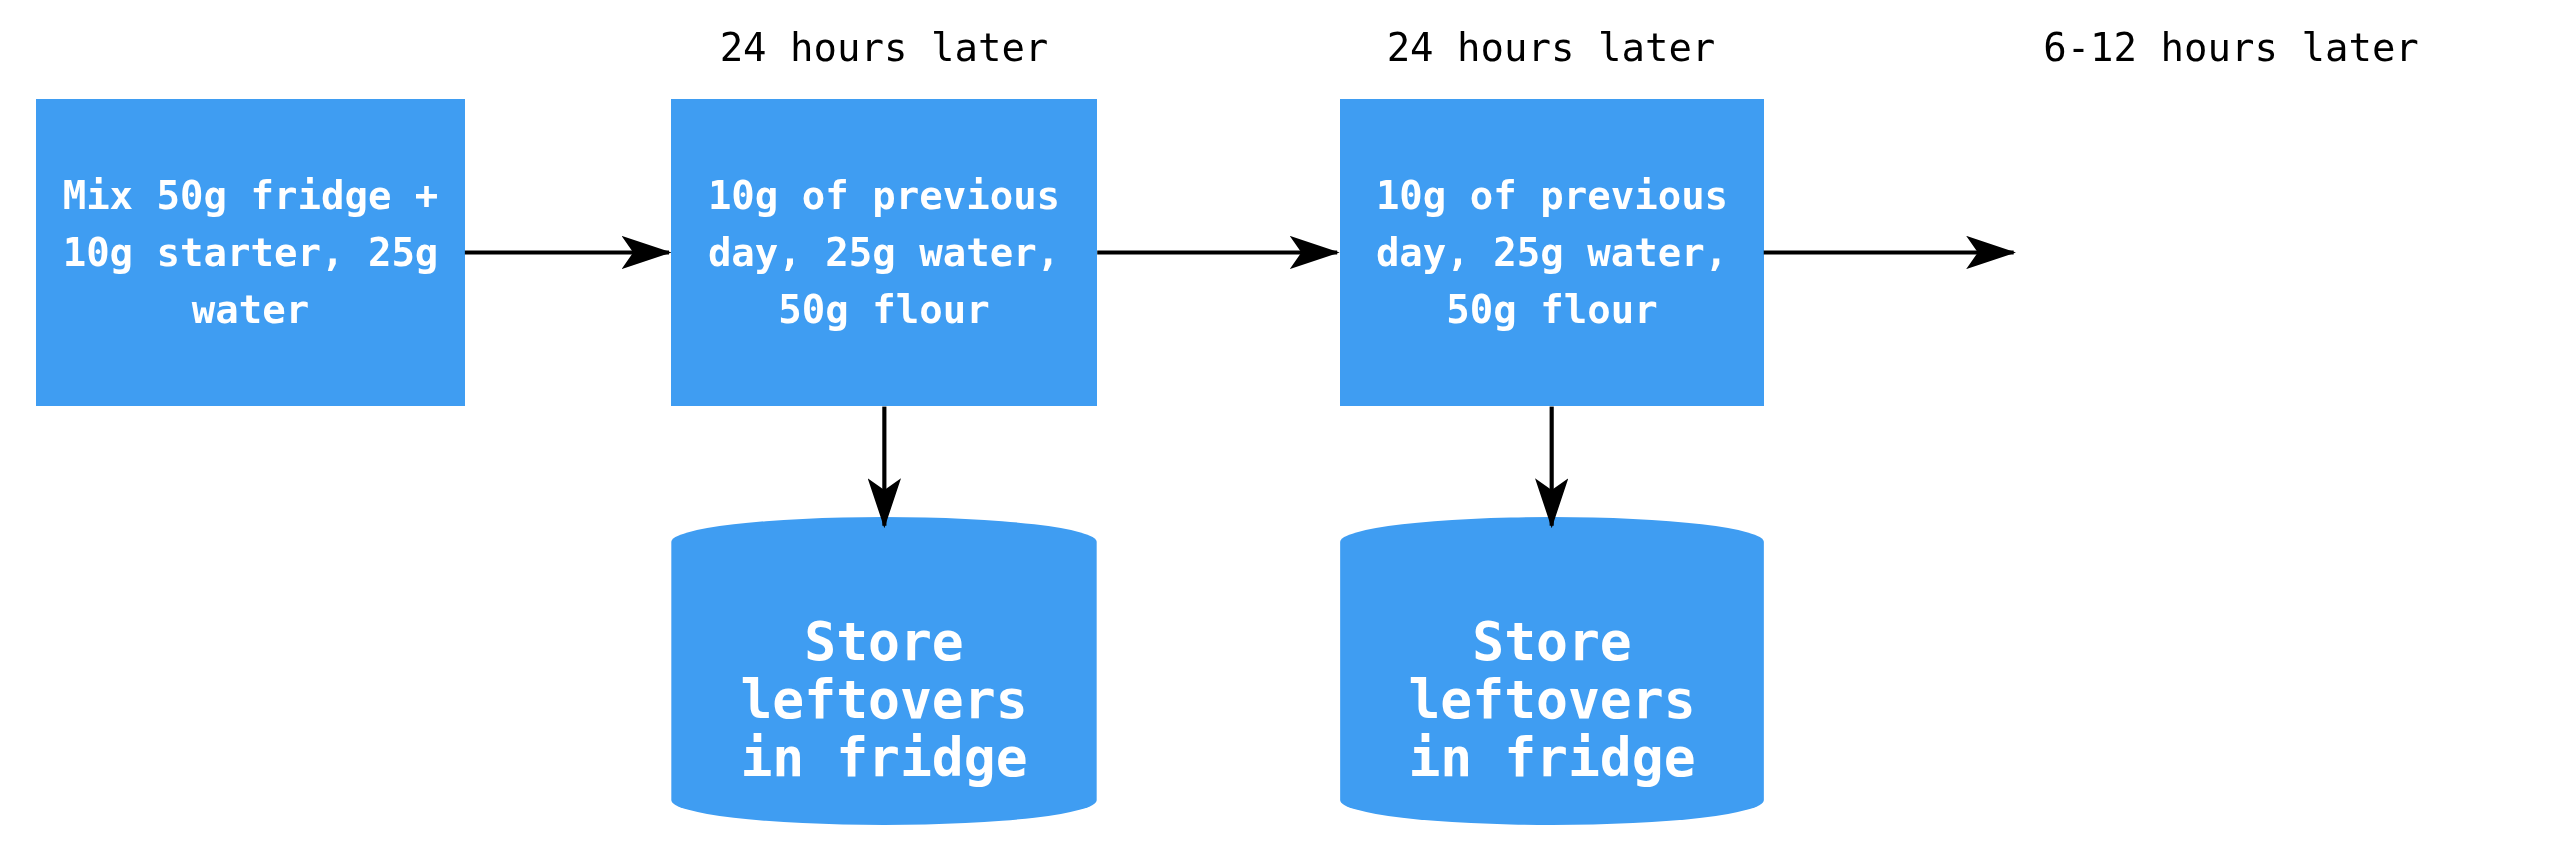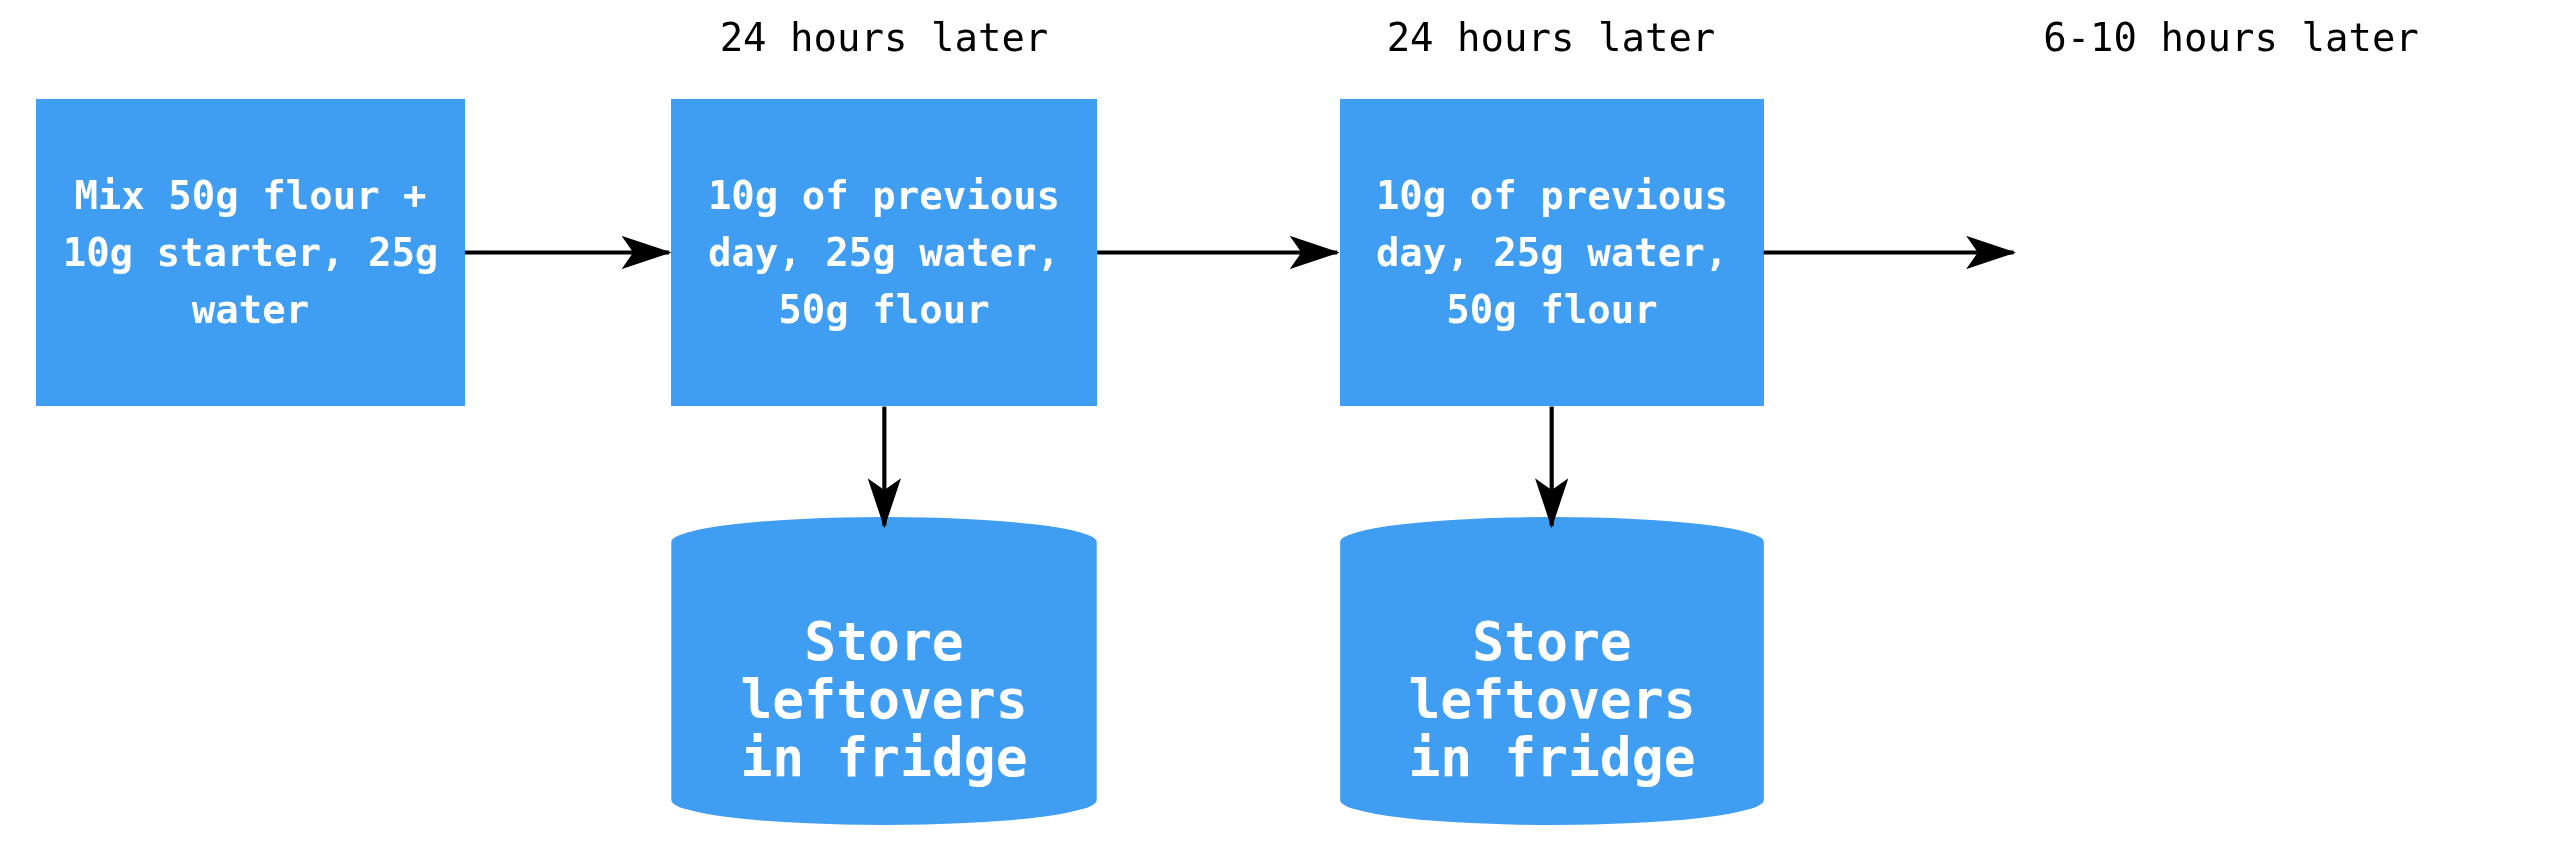--- a/index.html
+++ b/index.html
@@ -57,21 +57,21 @@
     font-size: 53px;
     line-height: 58px;
     display: flex;
     align-items: center;
     justify-content: center;
     text-align: center;
     white-space: pre-line;
   }
   .edge-label {
     position: absolute;
-    top: 14px;
+    top: 24px;
     width: 666px;
     color: #000000;
     font-weight: 400;
     font-size: 39px;
     line-height: 47px;
     text-align: center;
     white-space: nowrap;
   }
   
   .pos-mix    { left: 36px;   top: 99px; width: 429px; height: 307px; }
@@ -84,23 +84,23 @@
   .pos-label2 { left: 1218px; }
   .pos-label3 { left: 1898px; }
 </style>
 </head>
 <body>
 
 <div class="canvas">
 
   <div class="edge-label pos-label1">24 hours later</div>
   <div class="edge-label pos-label2">24 hours later</div>
-  <div class="edge-label pos-label3">6-10 hours later</div>
+  <div class="edge-label pos-label3">6-12 hours later</div>
 
-  <div class="node-rect pos-mix">Mix 50g flour +
+  <div class="node-rect pos-mix">Mix 50g fridge +
 10g starter, 25g
 water</div>
   <div class="node-rect pos-feed1">10g of previous
 day, 25g water,
 50g flour</div>
   <div class="node-rect pos-feed2">10g of previous
 day, 25g water,
 50g flour</div>
 
   <div class="node-cyl pos-store1">

